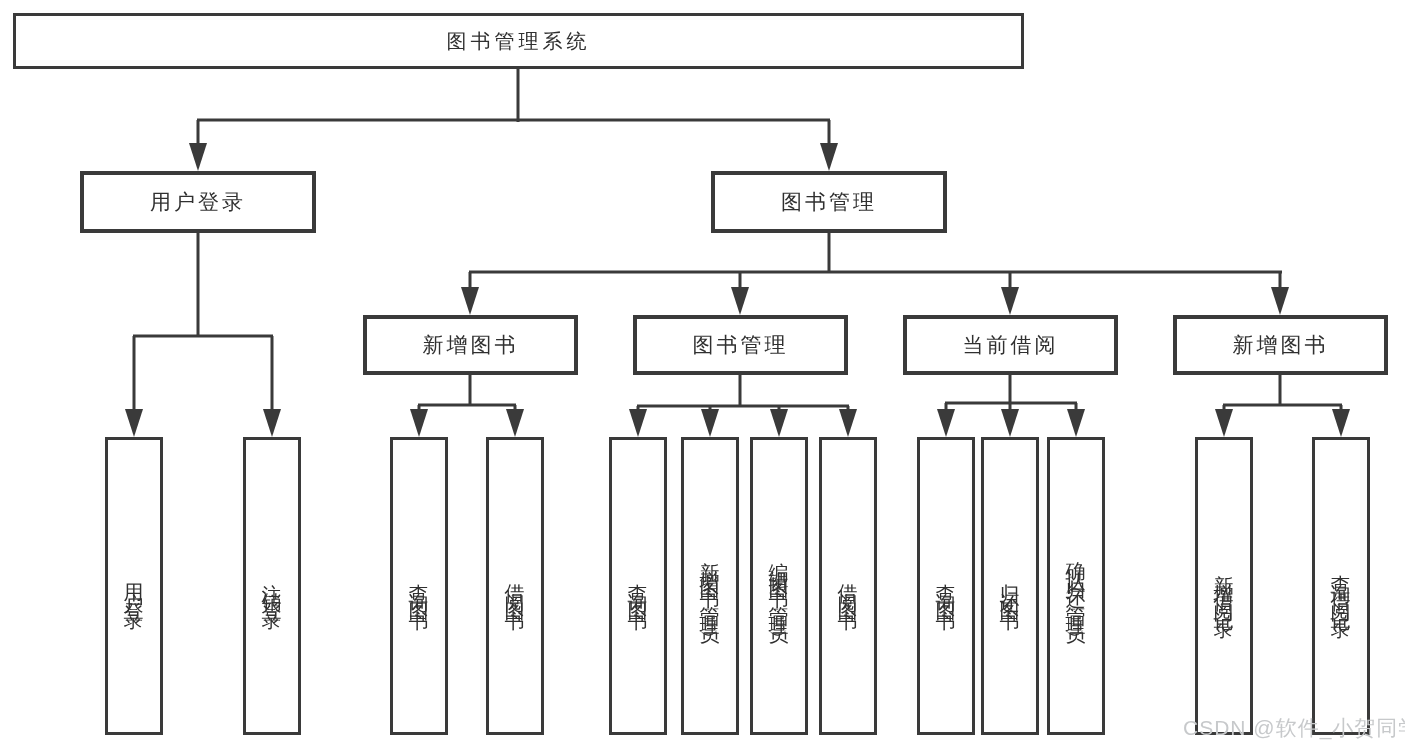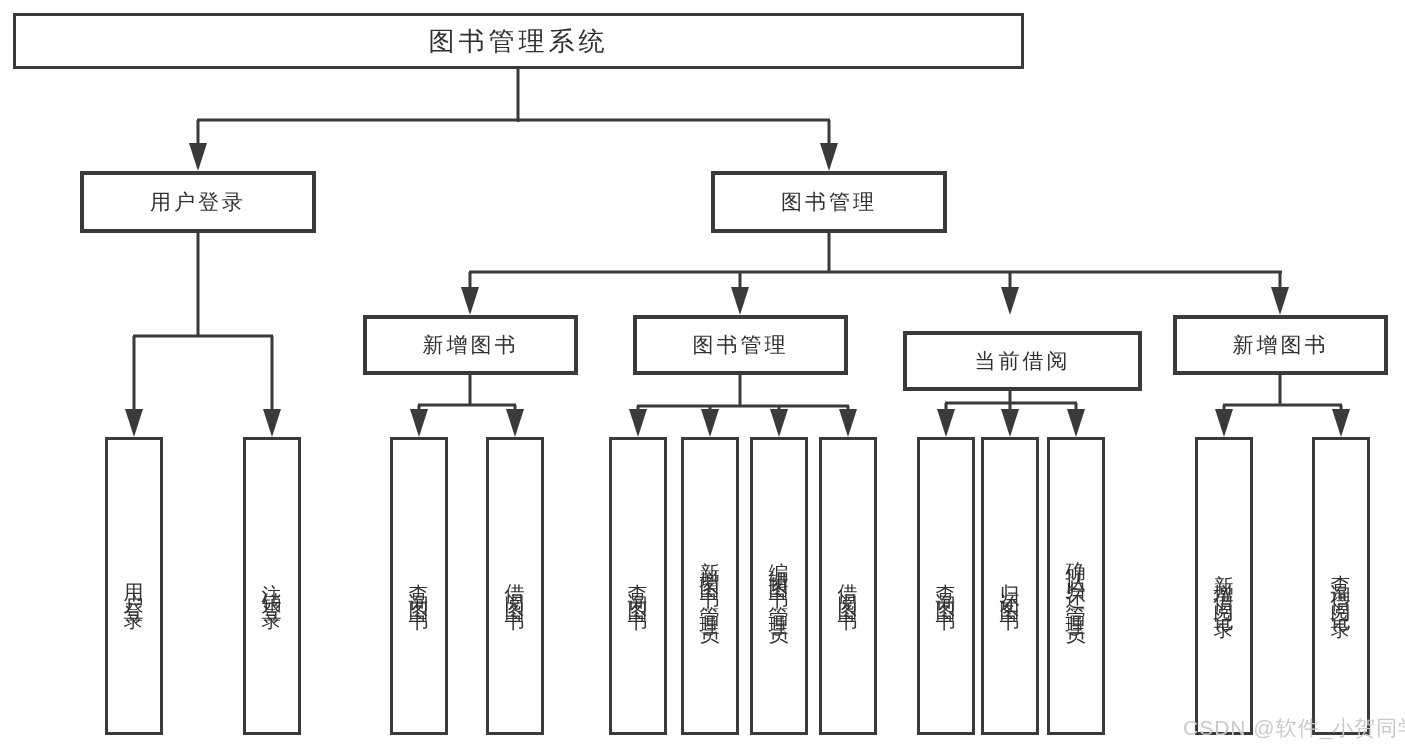--- a/index.html
+++ b/index.html
@@ -18,21 +18,21 @@
   .node{
     position:absolute;
     box-sizing:border-box;
     background:#ffffff;
     border:3px solid var(--line,#3a3a3a);
     display:flex;align-items:center;justify-content:center;
     text-align:center;
   }
   .node.thick{border-width:4px;}
   .h-label{font-size:21px;letter-spacing:3px;white-space:nowrap;}
-  .root-label{font-size:26px;letter-spacing:4px;}
+  .root-label{font-size:20px;letter-spacing:4px;}
   .v-node{
     writing-mode:vertical-rl;
     text-orientation:mixed;
     font-size:20px;
     letter-spacing:9px;
     line-height:1;
   }
   .watermark{
     position:absolute;
     left:1183px;top:714px;
@@ -85,21 +85,21 @@
     </g>
   </svg>
 
   <div class="node h-label root-label" style="left:13px;top:13px;width:1011px;height:56px;">图书管理系统</div>
 
   <div class="node thick h-label" style="left:80px;top:171px;width:236px;height:62px;">用户登录</div>
   <div class="node thick h-label" style="left:711px;top:171px;width:236px;height:62px;font-family:Liberation Mono, monospace;">图书管理</div>
 
   <div class="node thick h-label" style="left:363px;top:315px;width:215px;height:60px;">新增图书</div>
   <div class="node thick h-label" style="left:633px;top:315px;width:215px;height:60px;">图书管理</div>
-  <div class="node thick h-label" style="left:903px;top:315px;width:239px;height:60px;margin-top:16px;">当前借阅</div>
+  <div class="node thick h-label" style="left:903px;top:315px;width:215px;height:60px;">当前借阅</div>
   <div class="node thick h-label" style="left:1173px;top:315px;width:215px;height:60px;">新增图书</div>
 
   <div class="node v-node" style="left:105px;top:437px;width:58px;height:298px;">用户登录</div>
   <div class="node v-node" style="left:243px;top:437px;width:58px;height:298px;">注销登录</div>
 
   <div class="node v-node" style="left:390px;top:437px;width:58px;height:298px;">查询图书</div>
   <div class="node v-node" style="left:486px;top:437px;width:58px;height:298px;">借阅图书</div>
 
   <div class="node v-node" style="left:609px;top:437px;width:58px;height:298px;">查询图书</div>
   <div class="node v-node" style="left:681px;top:437px;width:58px;height:298px;">新增图书（管理员）</div>

